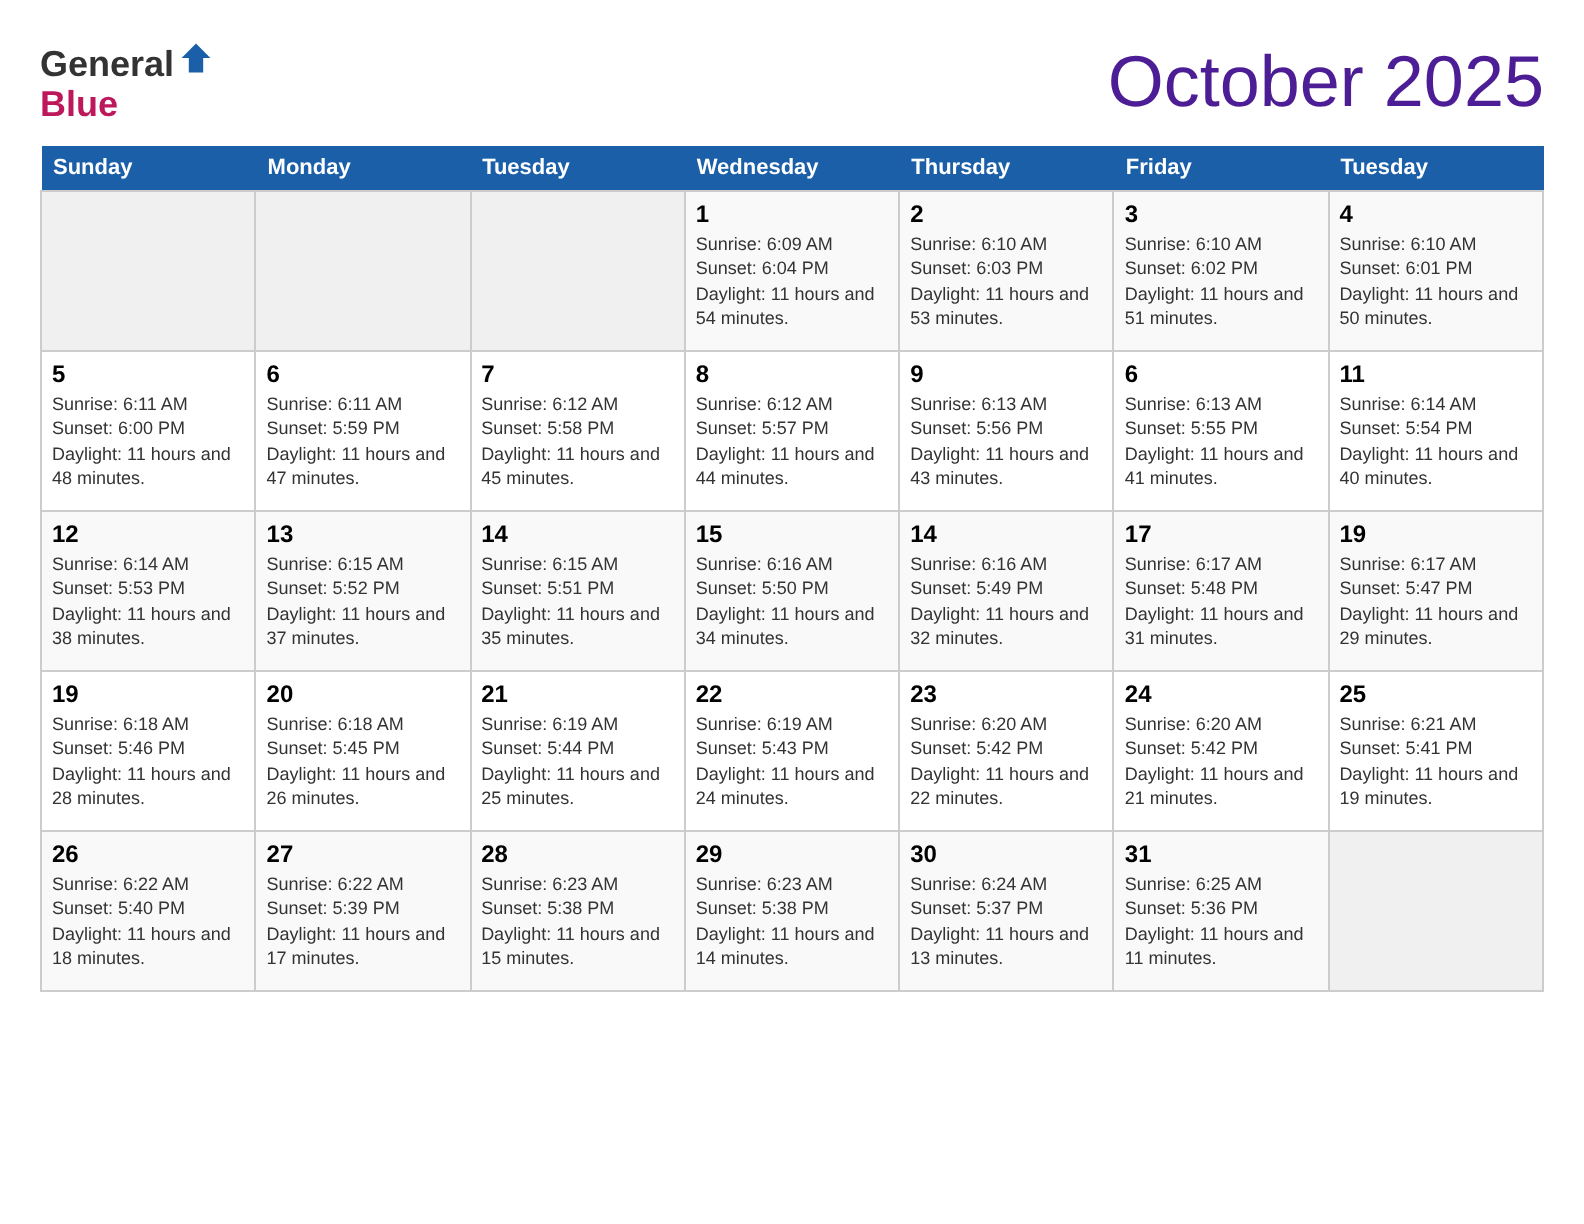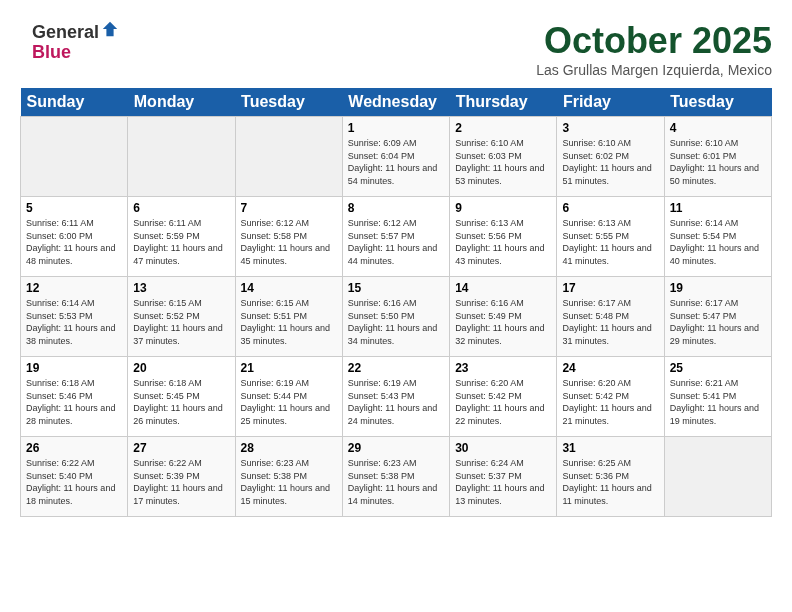--- a/index.html
+++ b/index.html
@@ -17,52 +17,51 @@
       margin-bottom: 10px;
     }
     .logo {
       display: flex;
       align-items: center;
     }
     .logo-text {
       font-size: 18px;
       font-weight: bold;
       line-height: 1.1;
-      margin-left: 12px;
     }
     .logo-general { color: #333; }
     .logo-blue { color: #be185d; }
     .logo-icon {
       width: 18px;
       height: 18px;
       margin-left: 2px;
     }
     .title-block {
       text-align: right;
     }
     .month-title {
       font-size: 36px;
-      color: #14532d;
-      font-weight: bold;
+      color: #4c1d95;
+      font-weight: normal;
     }
     .subtitle {
       font-size: 14px;
       color: #555;
     }
     table {
       width: 100%;
       border-collapse: collapse;
       font-size: 10px;
     }
     thead tr th {
       background-color: #1a5fa8;
       color: #fff;
       text-align: left;
       padding: 5px 6px;
-      font-size: 16px;
+      font-size: 11px;
       font-weight: bold;
     }
     tbody tr td {
       border: 1px solid #ccc;
       vertical-align: top;
       padding: 4px 5px;
       height: 80px;
       width: 107px;
     }
     tbody tr:nth-child(odd) td {
@@ -94,21 +93,20 @@
       <div class="logo-text">
         <span class="logo-general">General</span><svg class="logo-icon" viewBox="0 0 20 20">
             <polygon points="10,2 18,10 14,10 14,18 6,18 6,10 2,10" fill="#1a5fa8"></polygon>
           </svg><br>
         <span class="logo-blue">Blue</span>
       </div>
     </div>
   </div>
   <div class="title-block">
     <div class="month-title">October 2025</div>
-    <div class="subtitle">Las Grullas Margen Izquierda, Mexico</div>
   </div>
 </div>
 
 <table>
   <thead>
     <tr>
     <th>Sunday</th>
         <th>Monday</th>
         <th>Tuesday</th>
         <th>Wednesday</th>

